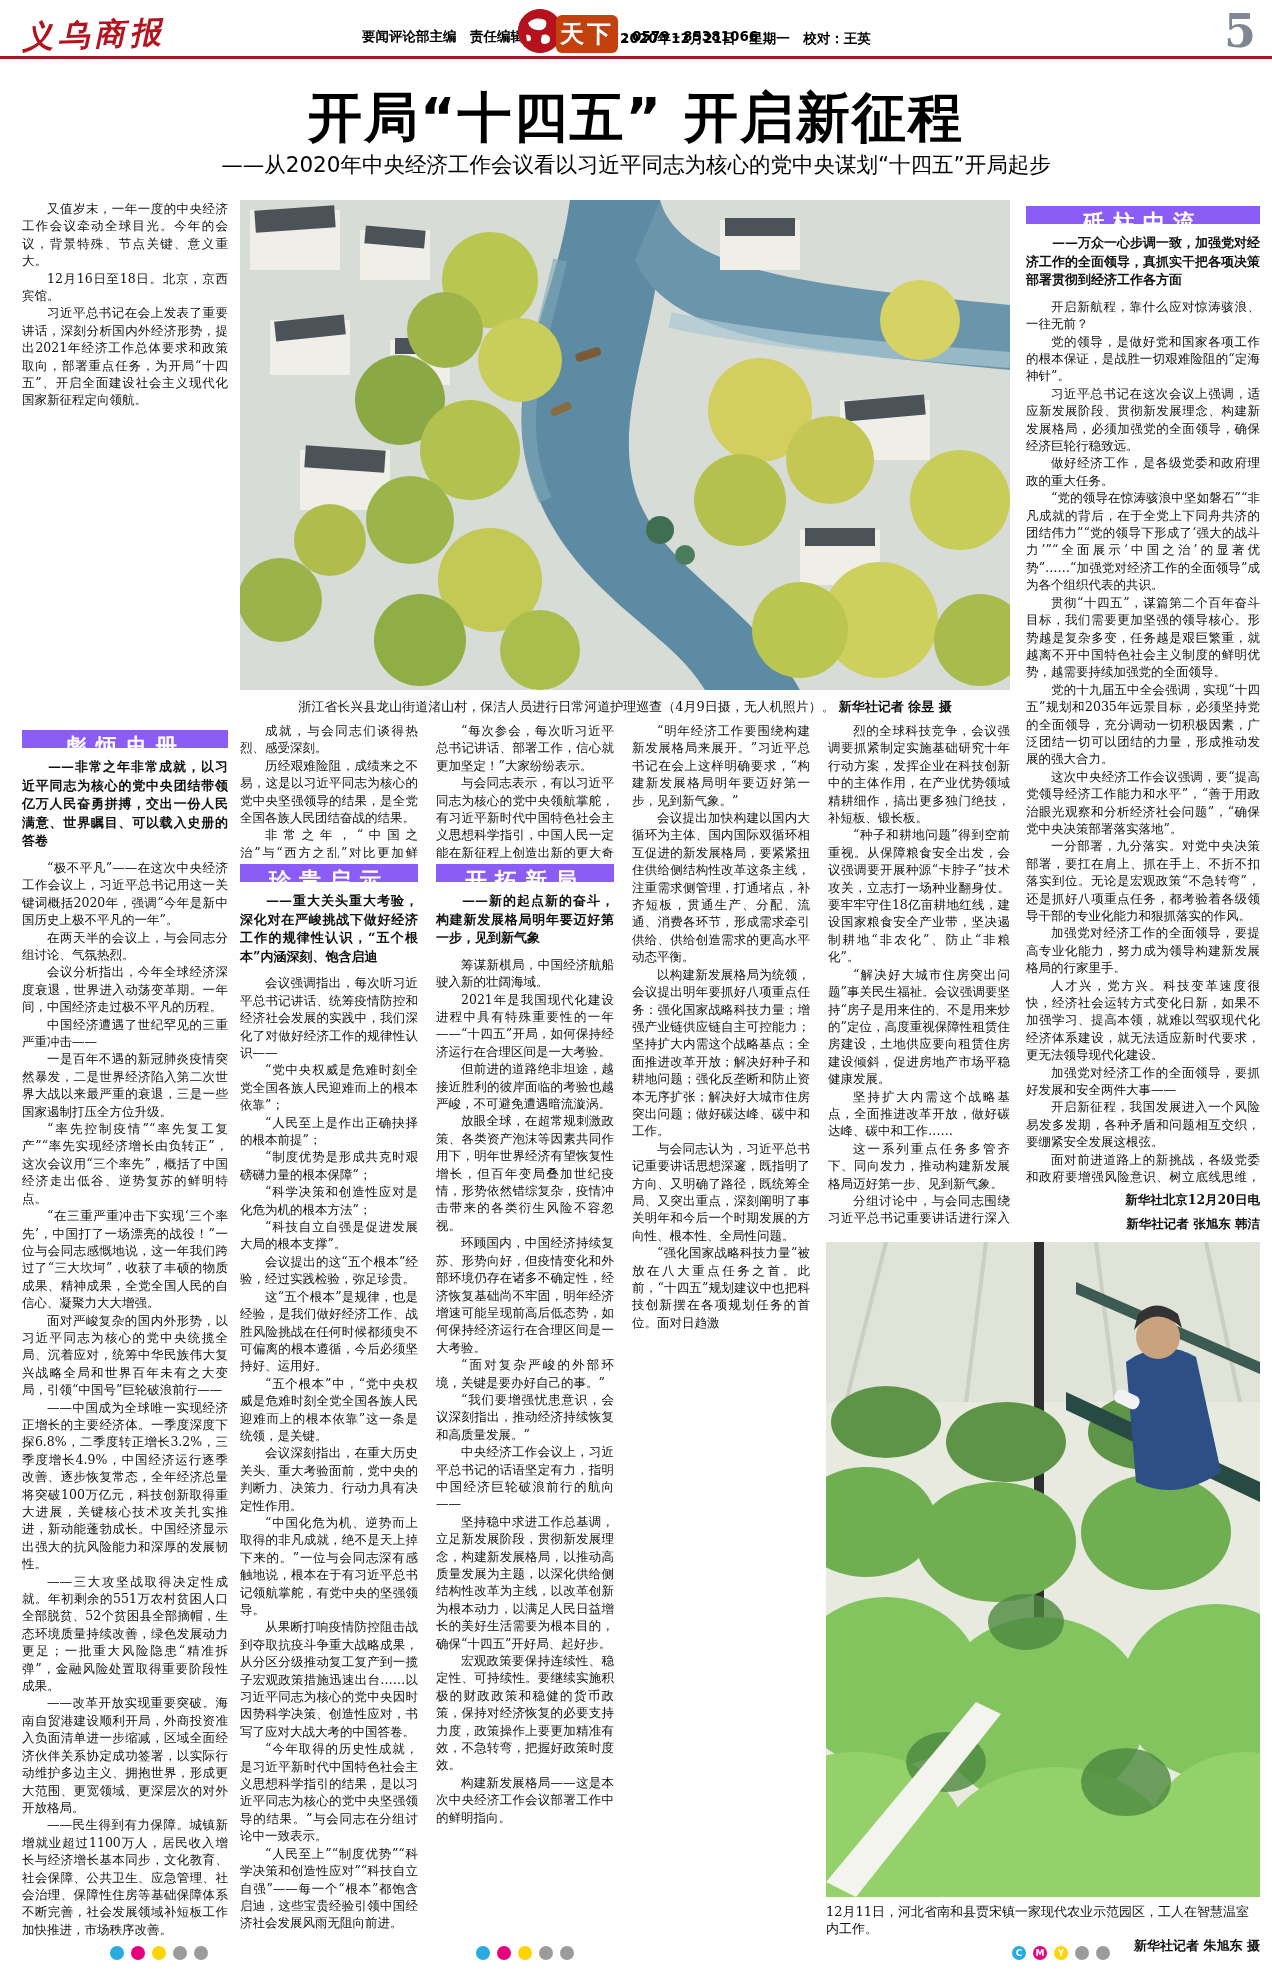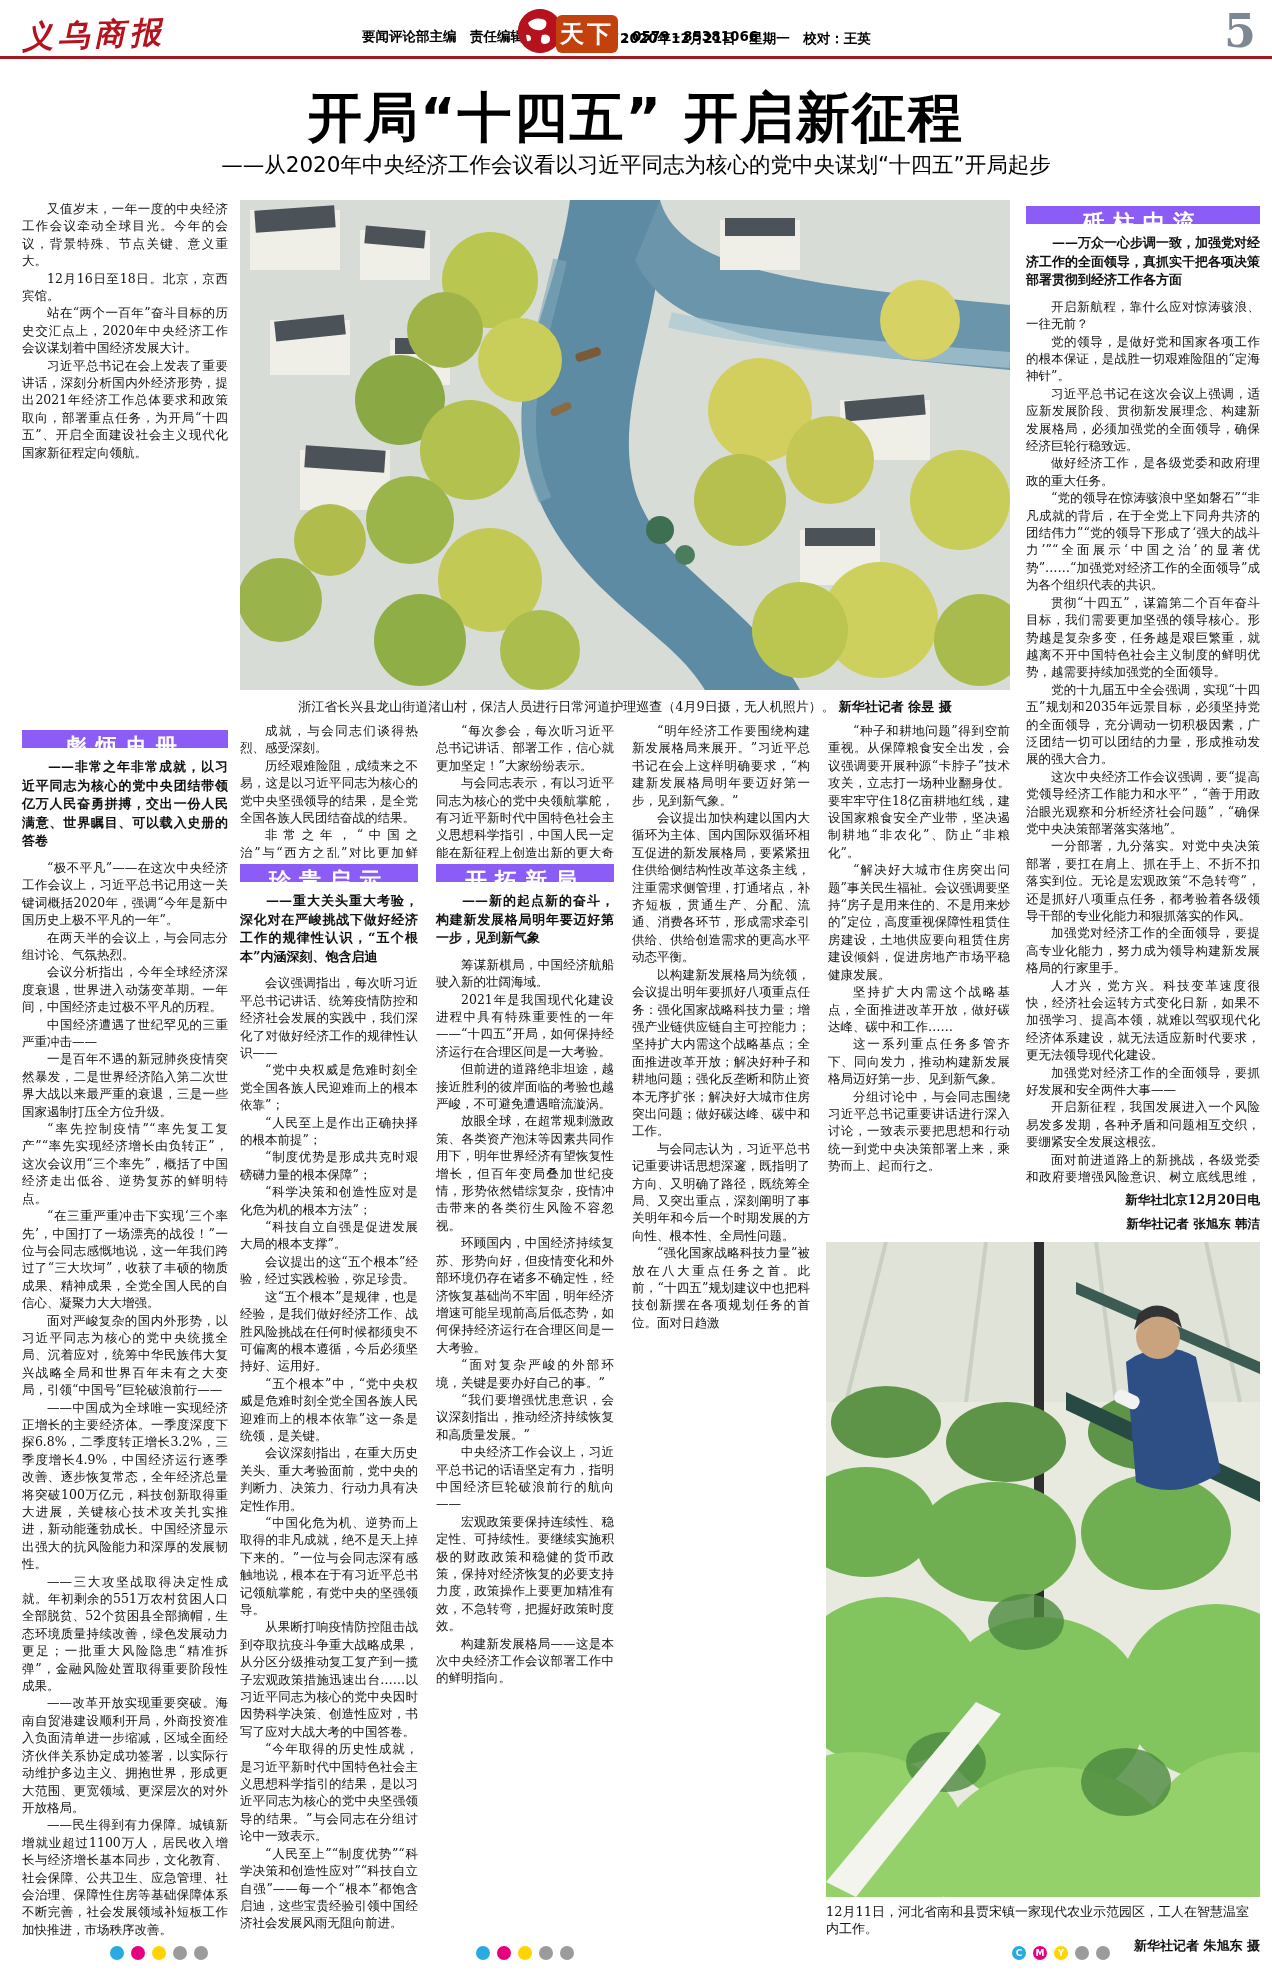--- a/index.html
+++ b/index.html
@@ -120,21 +120,20 @@
 </div>
 <div class="caption" style="left:240px;top:698px;width:770px;text-align:center;">
   <span>浙江省长兴县龙山街道渚山村，保洁人员进行日常河道护理巡查（4月9日摄，无人机照片）。</span>
   <span class="credit">新华社记者 徐昱 摄</span>
 </div>
 
 <div class="col" style="left:22px;top:200px;width:206px;height:1740px;">
   <div class="clip" style="height:524px;flex:none;">
       <p class="para">又值岁末，一年一度的中央经济工作会议牵动全球目光。今年的会议，背景特殊、节点关键、意义重大。</p>
       <p class="para">12月16日至18日。北京，京西宾馆。</p>
-      <p class="para">站在“两个一百年”奋斗目标的历史交汇点上，2020年中央经济工作会议谋划着中国经济发展大计。</p>
       <p class="para">习近平总书记在会上发表了重要讲话，深刻分析国内外经济形势，提出2021年经济工作总体要求和政策取向，部署重点任务，为开局“十四五”、开启全面建设社会主义现代化国家新征程定向领航。</p>
     </div>
   <div class="sec-box">彪炳史册</div>
   <p class="lead">——非常之年非常成就，以习近平同志为核心的党中央团结带领亿万人民奋勇拼搏，交出一份人民满意、世界瞩目、可以载入史册的答卷</p>
   <div class="body-block">
       <p class="para">“极不平凡”——在这次中央经济工作会议上，习近平总书记用这一关键词概括2020年，强调“今年是新中国历史上极不平凡的一年”。</p>
       <p class="para">在两天半的会议上，与会同志分组讨论、气氛热烈。</p>
       <p class="para">会议分析指出，今年全球经济深度衰退，世界进入动荡变革期。一年间，中国经济走过极不平凡的历程。</p>
       <p class="para">中国经济遭遇了世纪罕见的三重严重冲击——</p>
       <p class="para">一是百年不遇的新冠肺炎疫情突然暴发，二是世界经济陷入第二次世界大战以来最严重的衰退，三是一些国家遏制打压全方位升级。</p>
@@ -183,37 +182,39 @@
   <p class="lead">——新的起点新的奋斗，构建新发展格局明年要迈好第一步，见到新气象</p>
   <div class="body-block">
       <p class="para">筹谋新棋局，中国经济航船驶入新的壮阔海域。</p>
       <p class="para">2021年是我国现代化建设进程中具有特殊重要性的一年——“十四五”开局，如何保持经济运行在合理区间是一大考验。</p>
       <p class="para">但前进的道路绝非坦途，越接近胜利的彼岸面临的考验也越严峻，不可避免遭遇暗流漩涡。</p>
       <p class="para">放眼全球，在超常规刺激政策、各类资产泡沫等因素共同作用下，明年世界经济有望恢复性增长，但百年变局叠加世纪疫情，形势依然错综复杂，疫情冲击带来的各类衍生风险不容忽视。</p>
       <p class="para">环顾国内，中国经济持续复苏、形势向好，但疫情变化和外部环境仍存在诸多不确定性，经济恢复基础尚不牢固，明年经济增速可能呈现前高后低态势，如何保持经济运行在合理区间是一大考验。</p>
       <p class="para">“面对复杂严峻的外部环境，关键是要办好自己的事。”</p>
       <p class="para">“我们要增强忧患意识，会议深刻指出，推动经济持续恢复和高质量发展。”</p>
       <p class="para">中央经济工作会议上，习近平总书记的话语坚定有力，指明中国经济巨轮破浪前行的航向——</p>
+      <p class="para">坚持稳中求进工作总基调，立足新发展阶段，贯彻新发展理念，构建新发展格局，以推动高质量发展为主题，以深化供给侧结构性改革为主线，以改革创新为根本动力，以满足人民日益增长的美好生活需要为根本目的，确保“十四五”开好局、起好步。</p>
       <p class="para">宏观政策要保持连续性、稳定性、可持续性。要继续实施积极的财政政策和稳健的货币政策，保持对经济恢复的必要支持力度，政策操作上要更加精准有效，不急转弯，把握好政策时度效。</p>
       <p class="para">构建新发展格局——这是本次中央经济工作会议部署工作中的鲜明指向。</p>
     </div>
 </div>
 
 <div class="col" style="left:632px;top:722px;width:178px;height:1218px;">
   <div class="body-block">
       <p class="para">“明年经济工作要围绕构建新发展格局来展开。”习近平总书记在会上这样明确要求，“构建新发展格局明年要迈好第一步，见到新气象。”</p>
       <p class="para">会议提出加快构建以国内大循环为主体、国内国际双循环相互促进的新发展格局，要紧紧扭住供给侧结构性改革这条主线，注重需求侧管理，打通堵点，补齐短板，贯通生产、分配、流通、消费各环节，形成需求牵引供给、供给创造需求的更高水平动态平衡。</p>
       <p class="para">以构建新发展格局为统领，会议提出明年要抓好八项重点任务：强化国家战略科技力量；增强产业链供应链自主可控能力；坚持扩大内需这个战略基点；全面推进改革开放；解决好种子和耕地问题；强化反垄断和防止资本无序扩张；解决好大城市住房突出问题；做好碳达峰、碳中和工作。</p>
       <p class="para">与会同志认为，习近平总书记重要讲话思想深邃，既指明了方向、又明确了路径，既统筹全局、又突出重点，深刻阐明了事关明年和今后一个时期发展的方向性、根本性、全局性问题。</p>
       <p class="para">“强化国家战略科技力量”被放在八大重点任务之首。此前，“十四五”规划建议中也把科技创新摆在各项规划任务的首位。面对日趋激</p>
     </div>
 </div>
 
 <div class="col" style="left:828px;top:722px;width:182px;height:505px;">
   <div class="body-block">
+      <p class="para">烈的全球科技竞争，会议强调要抓紧制定实施基础研究十年行动方案，发挥企业在科技创新中的主体作用，在产业优势领域精耕细作，搞出更多独门绝技，补短板、锻长板。</p>
       <p class="para">“种子和耕地问题”得到空前重视。从保障粮食安全出发，会议强调要开展种源“卡脖子”技术攻关，立志打一场种业翻身仗。要牢牢守住18亿亩耕地红线，建设国家粮食安全产业带，坚决遏制耕地“非农化”、防止“非粮化”。</p>
       <p class="para">“解决好大城市住房突出问题”事关民生福祉。会议强调要坚持“房子是用来住的、不是用来炒的”定位，高度重视保障性租赁住房建设，土地供应要向租赁住房建设倾斜，促进房地产市场平稳健康发展。</p>
       <p class="para">坚持扩大内需这个战略基点，全面推进改革开放，做好碳达峰、碳中和工作……</p>
       <p class="para">这一系列重点任务多管齐下、同向发力，推动构建新发展格局迈好第一步、见到新气象。</p>
       <p class="para">分组讨论中，与会同志围绕习近平总书记重要讲话进行深入讨论，一致表示要把思想和行动统一到党中央决策部署上来，乘势而上、起而行之。</p>
     </div>
 </div>
 
 <div class="col" style="left:1026px;top:200px;width:234px;height:1032px;">
   <div class="sec-box">砥柱中流</div>

